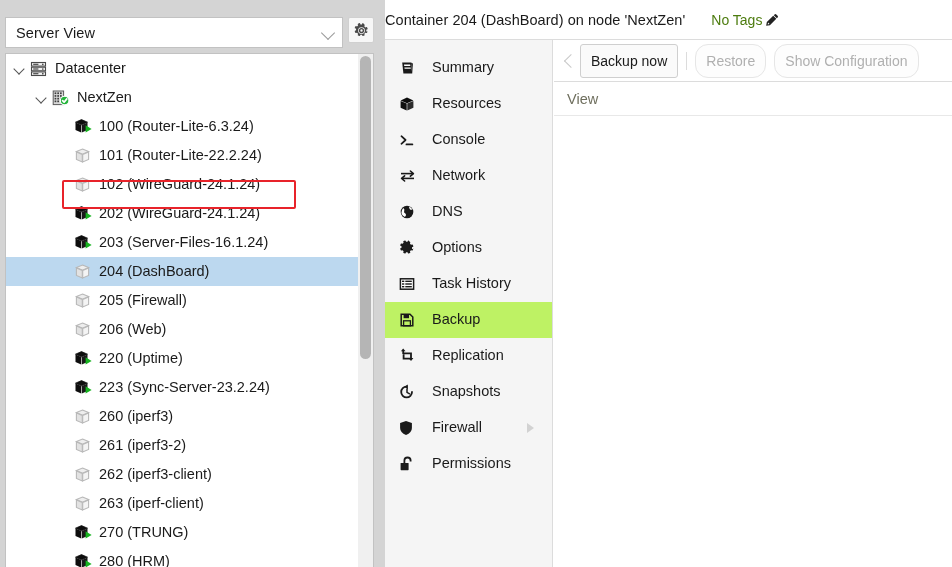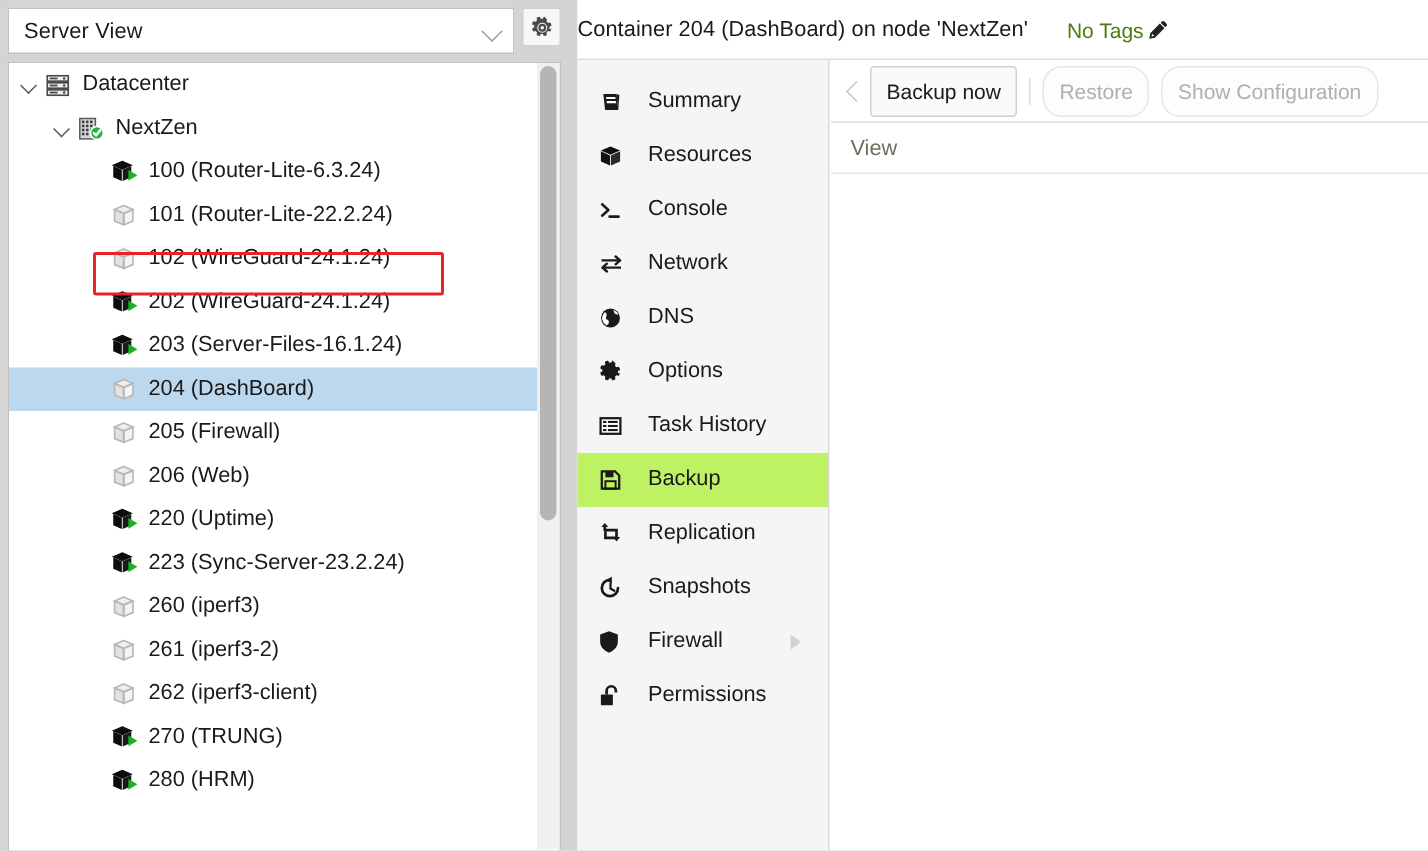--- a/index.html
+++ b/index.html
@@ -13,21 +13,21 @@
     -webkit-font-smoothing: antialiased;
   }
   #app {
     position: relative;
     width: 952px; height: 567px;
     background: #d4d4d4;
   }
 
   
   #sidebar {
-    position: absolute; left: 0; top: 0;
+    position: absolute; left: 0; top: 12px;
     width: 378px; height: 475px;
     background: #d4d4d4;
   }
   #view-selector {
     position: absolute; left: 5px; top: 5px;
     width: 338px; height: 31px;
     background: #ffffff;
     border: 1px solid #c2c2c2;
     display: flex; align-items: center;
     padding: 0 6px 0 10px;
@@ -495,20 +495,32 @@
                 <path fill="#f4f4f4" stroke="#b8b8b8" stroke-width="1.1" d="M9.7 7.4 L15.6 4.9 L15.6 12.4 L9.7 14.9 Z"></path>
               </svg>
             </span>
             <span class="tlabel">262 (iperf3-client)</span>
           </div>
           <div class="tree-row">
             <span style="flex: 0 0 50px; width: 50px;"></span>
             <span class="expander"></span>
             <span class="ticon">
               <svg width="20" height="18" viewBox="0 0 20 18">
+                <path fill="#eeeeee" stroke="#b8b8b8" stroke-width="1.1" d="M9.5 2.0 L15.6 4.6 L9.5 7.2 L3.4 4.6 Z"></path>
+                <path fill="#e2e2e2" stroke="#b8b8b8" stroke-width="1.1" d="M3.4 4.9 L9.3 7.4 L9.3 14.9 L3.4 12.4 Z"></path>
+                <path fill="#f4f4f4" stroke="#b8b8b8" stroke-width="1.1" d="M9.7 7.4 L15.6 4.9 L15.6 12.4 L9.7 14.9 Z"></path>
+              </svg>
+            </span>
+            <span class="tlabel">263 (iperf-client)</span>
+          </div>
+          <div class="tree-row">
+            <span style="flex: 0 0 50px; width: 50px;"></span>
+            <span class="expander"></span>
+            <span class="ticon">
+              <svg width="20" height="18" viewBox="0 0 20 18">
                 <path fill="#0d0d0d" stroke="#0d0d0d" stroke-width="0.8" d="M8.5 1.6 L14.5 4.2 L8.5 6.8 L2.5 4.2 Z"></path>
                 <path fill="#0d0d0d" d="M2.5 4.6 L8.2 7.1 L8.2 14.6 L2.5 12.1 Z"></path>
                 <path fill="#1a1a1a" d="M8.8 7.1 L14.5 4.6 L14.5 12.1 L8.8 14.6 Z"></path>
                 <path fill="#17b320" d="M12.6 7.3 L18.6 10.9 L12.6 14.5 Z"></path>
               </svg>
             </span>
             <span class="tlabel">270 (TRUNG)</span>
           </div>
           <div class="tree-row">
             <span style="flex: 0 0 50px; width: 50px;"></span>

